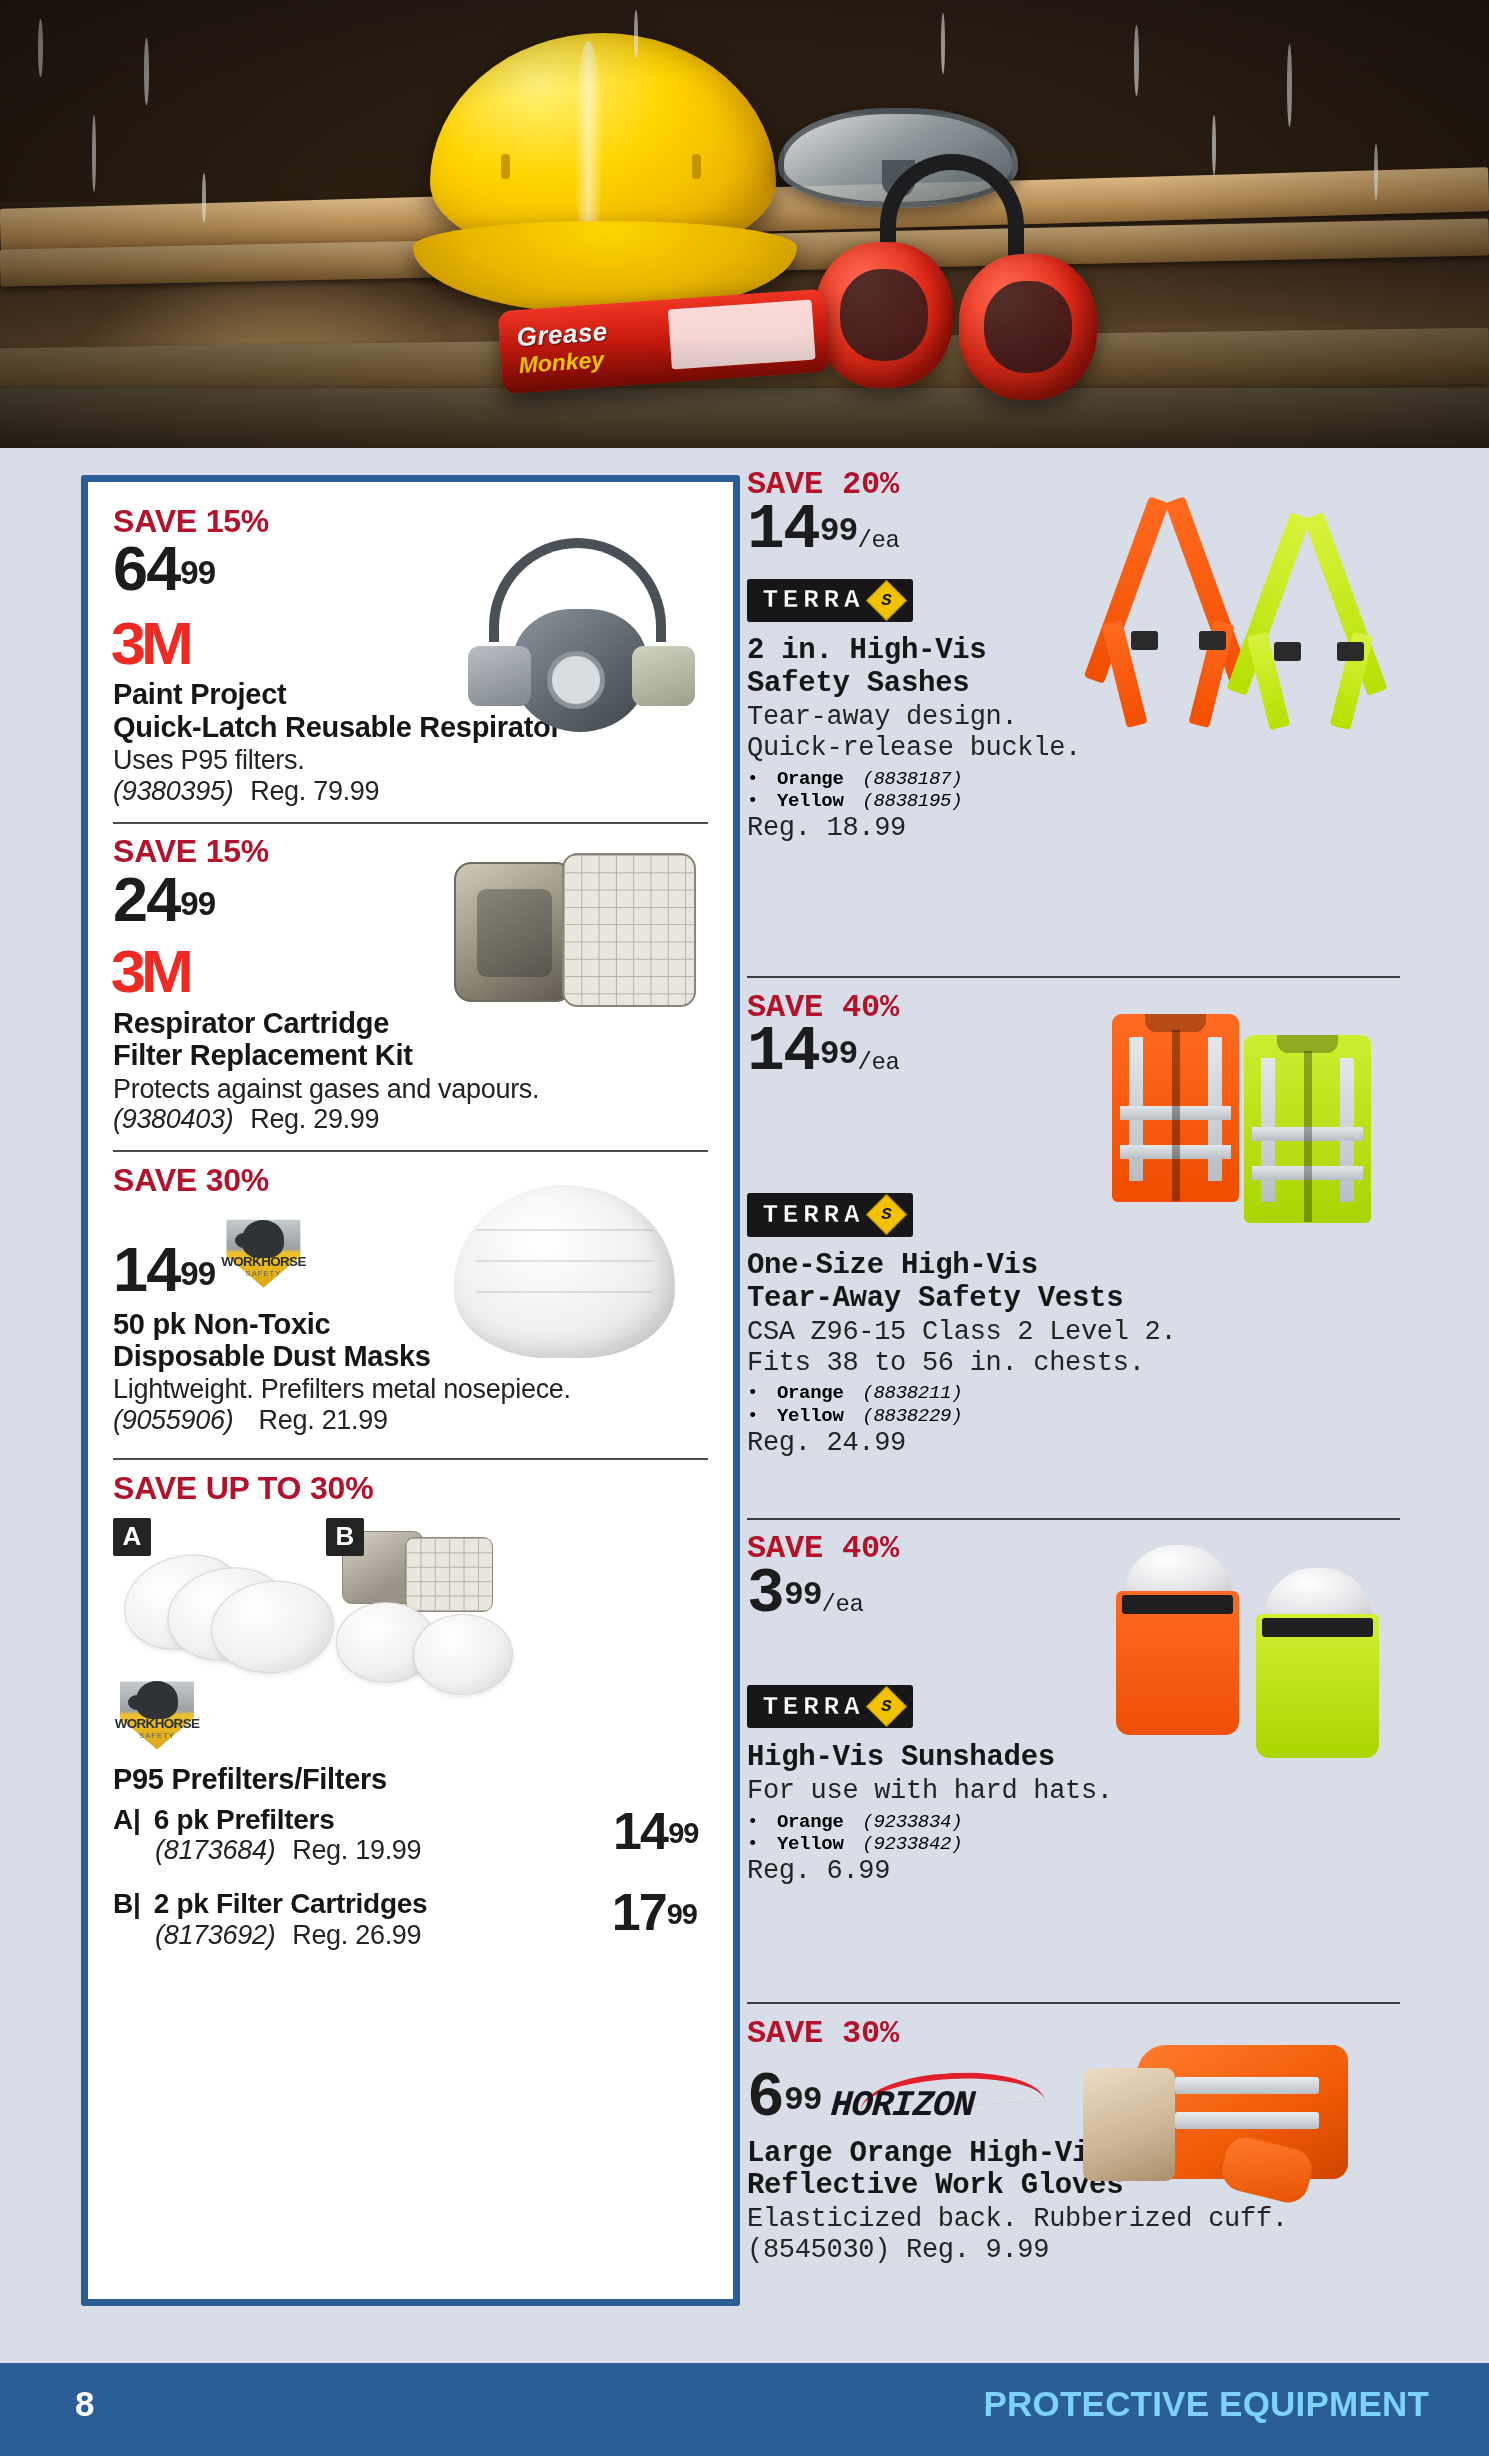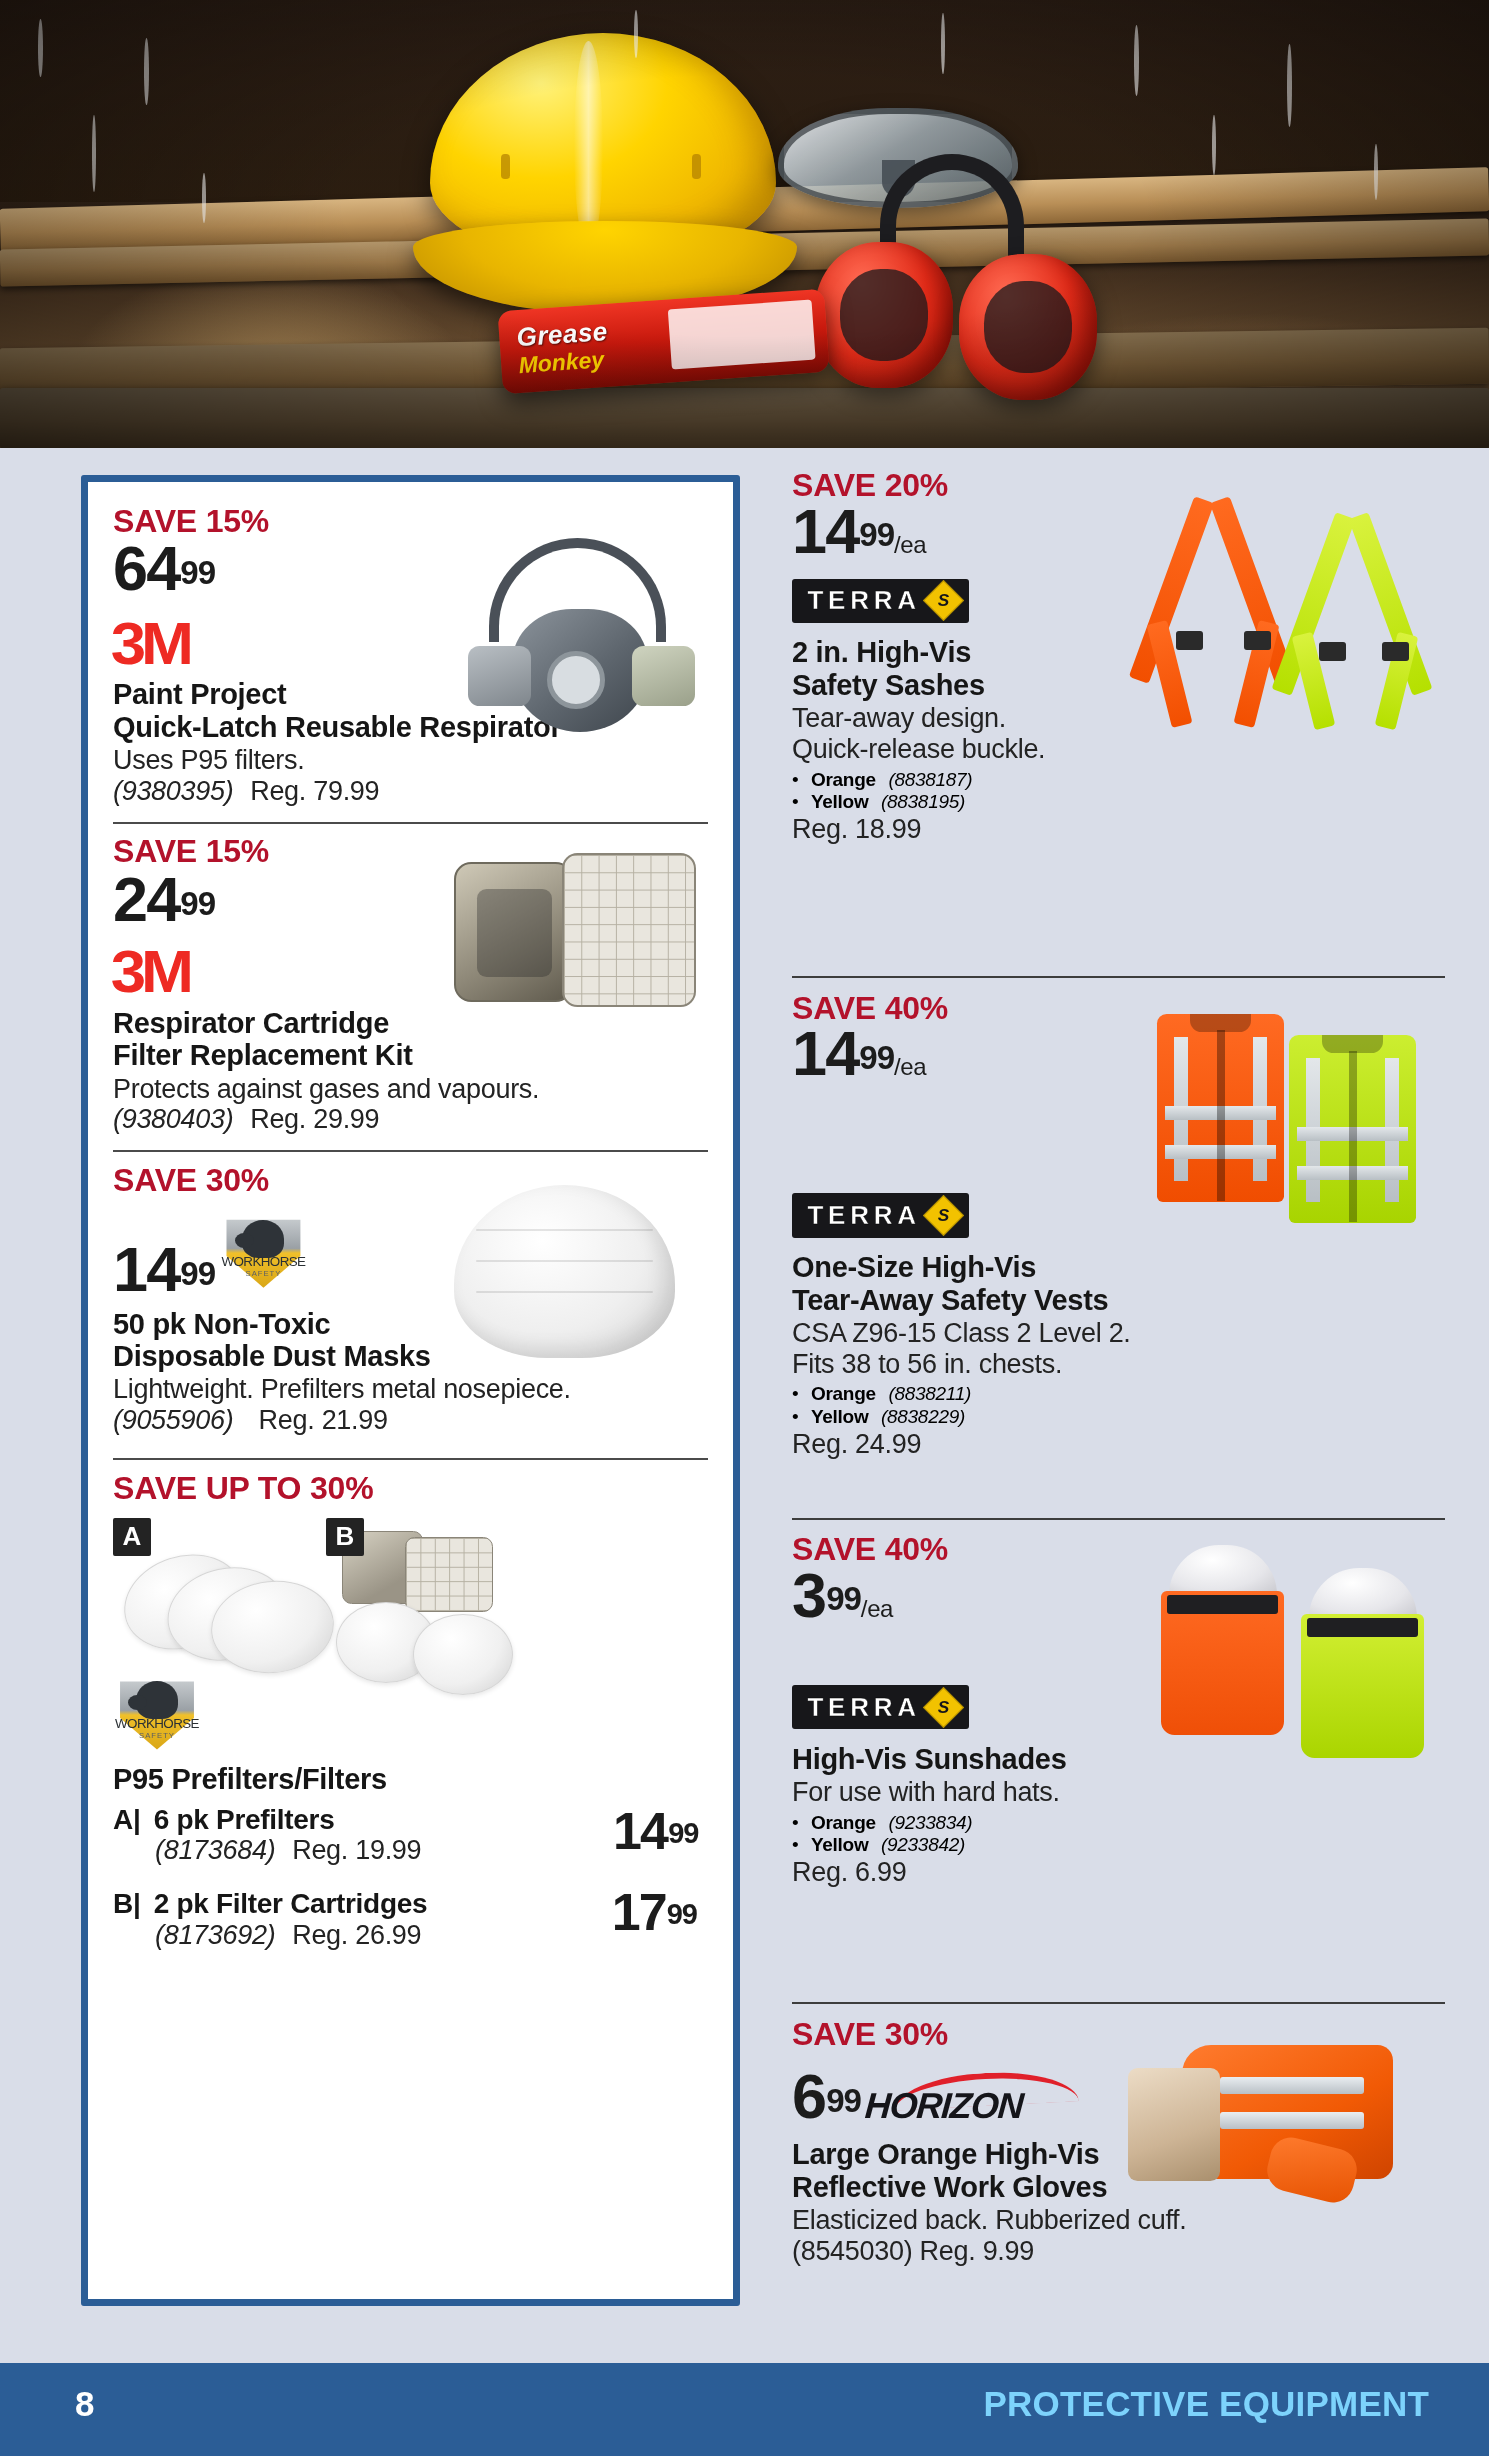--- a/index.html
+++ b/index.html
@@ -84,21 +84,21 @@
 
   
   .sheet { position:absolute; left:0; top:448px; width:1489px; height:1916px; background:#d9dde8; }
 
   .left-card {
     position:absolute; left:81px; top:27px; width:659px; height:1831px;
     background:#ffffff; border:7.7px solid #2b5d96; border-radius:2.9px;
   }
   .left-inner { position:absolute; inset:0; padding:23px 25px 0 25px; }
 
-  .right-col { position:absolute; left:792px; top:21px; width:653px; }
+  .right-col { position:absolute; left:747px; top:21px; width:653px;font-family:Liberation Mono, monospace; }
 
   
   .save { color:#b3122b; font-weight:bold; font-size:32px; letter-spacing:-0.2px; line-height:1.02; }
   .price { color:#1c1c1c; font-weight:bold; line-height:.86; display:inline-block; position:relative; }
   .price .dollars { font-size:63px; letter-spacing:-1.9px; }
   .price .cents { font-size:33px; vertical-align:super; letter-spacing:-1px; margin-left:1px; }
   .price .ea { font-size:24px; font-weight:normal; letter-spacing:-0.4px; }
   .pname { font-weight:bold; font-size:29px; color:#161616; line-height:1.12; letter-spacing:-0.3px; }
   .pdesc { font-size:27px; color:#232323; line-height:1.14; letter-spacing:-0.3px; }
   .sku { font-style:italic; }
@@ -146,21 +146,21 @@
     background:linear-gradient(180deg,#cfd3d6 0%,#9aa0a5 46%,#f0c02a 52%,#d8a515 100%);
     clip-path:polygon(8% 10%, 92% 10%, 92% 56%, 50% 96%, 8% 56%);
     border:1.9px solid #7c8387;
   }
   .wh-head {
     position:absolute; left:23px; top:7.7px; width:42px; height:38px; background:#2e3338; border-radius:52% 52% 40% 40%;
   }
   .wh-head:after { content:""; position:absolute; left:-7.7px; top:13.4px; width:19px; height:15.4px; background:#2e3338; border-radius:50%; }
   .wh-word {
     position:absolute; left:0; top:42px; width:100%; text-align:center;
-    font-size:13.4px; font-weight:normal; color:#2b3034; letter-spacing:-0.6px;
+    font-size:13.4px; font-weight:bold; color:#2b3034; letter-spacing:-0.6px;
   }
   .wh-sub { position:absolute; left:0; top:57px; width:100%; text-align:center; font-size:7.7px; color:#5a5f63; letter-spacing:1px; }
 
   
   .ab {
     width:38px; height:38px; background:#232323; color:#fff; font-weight:bold; font-size:26px;
     display:flex; align-items:center; justify-content:center; border-radius:1.9px;
   }
 
   

